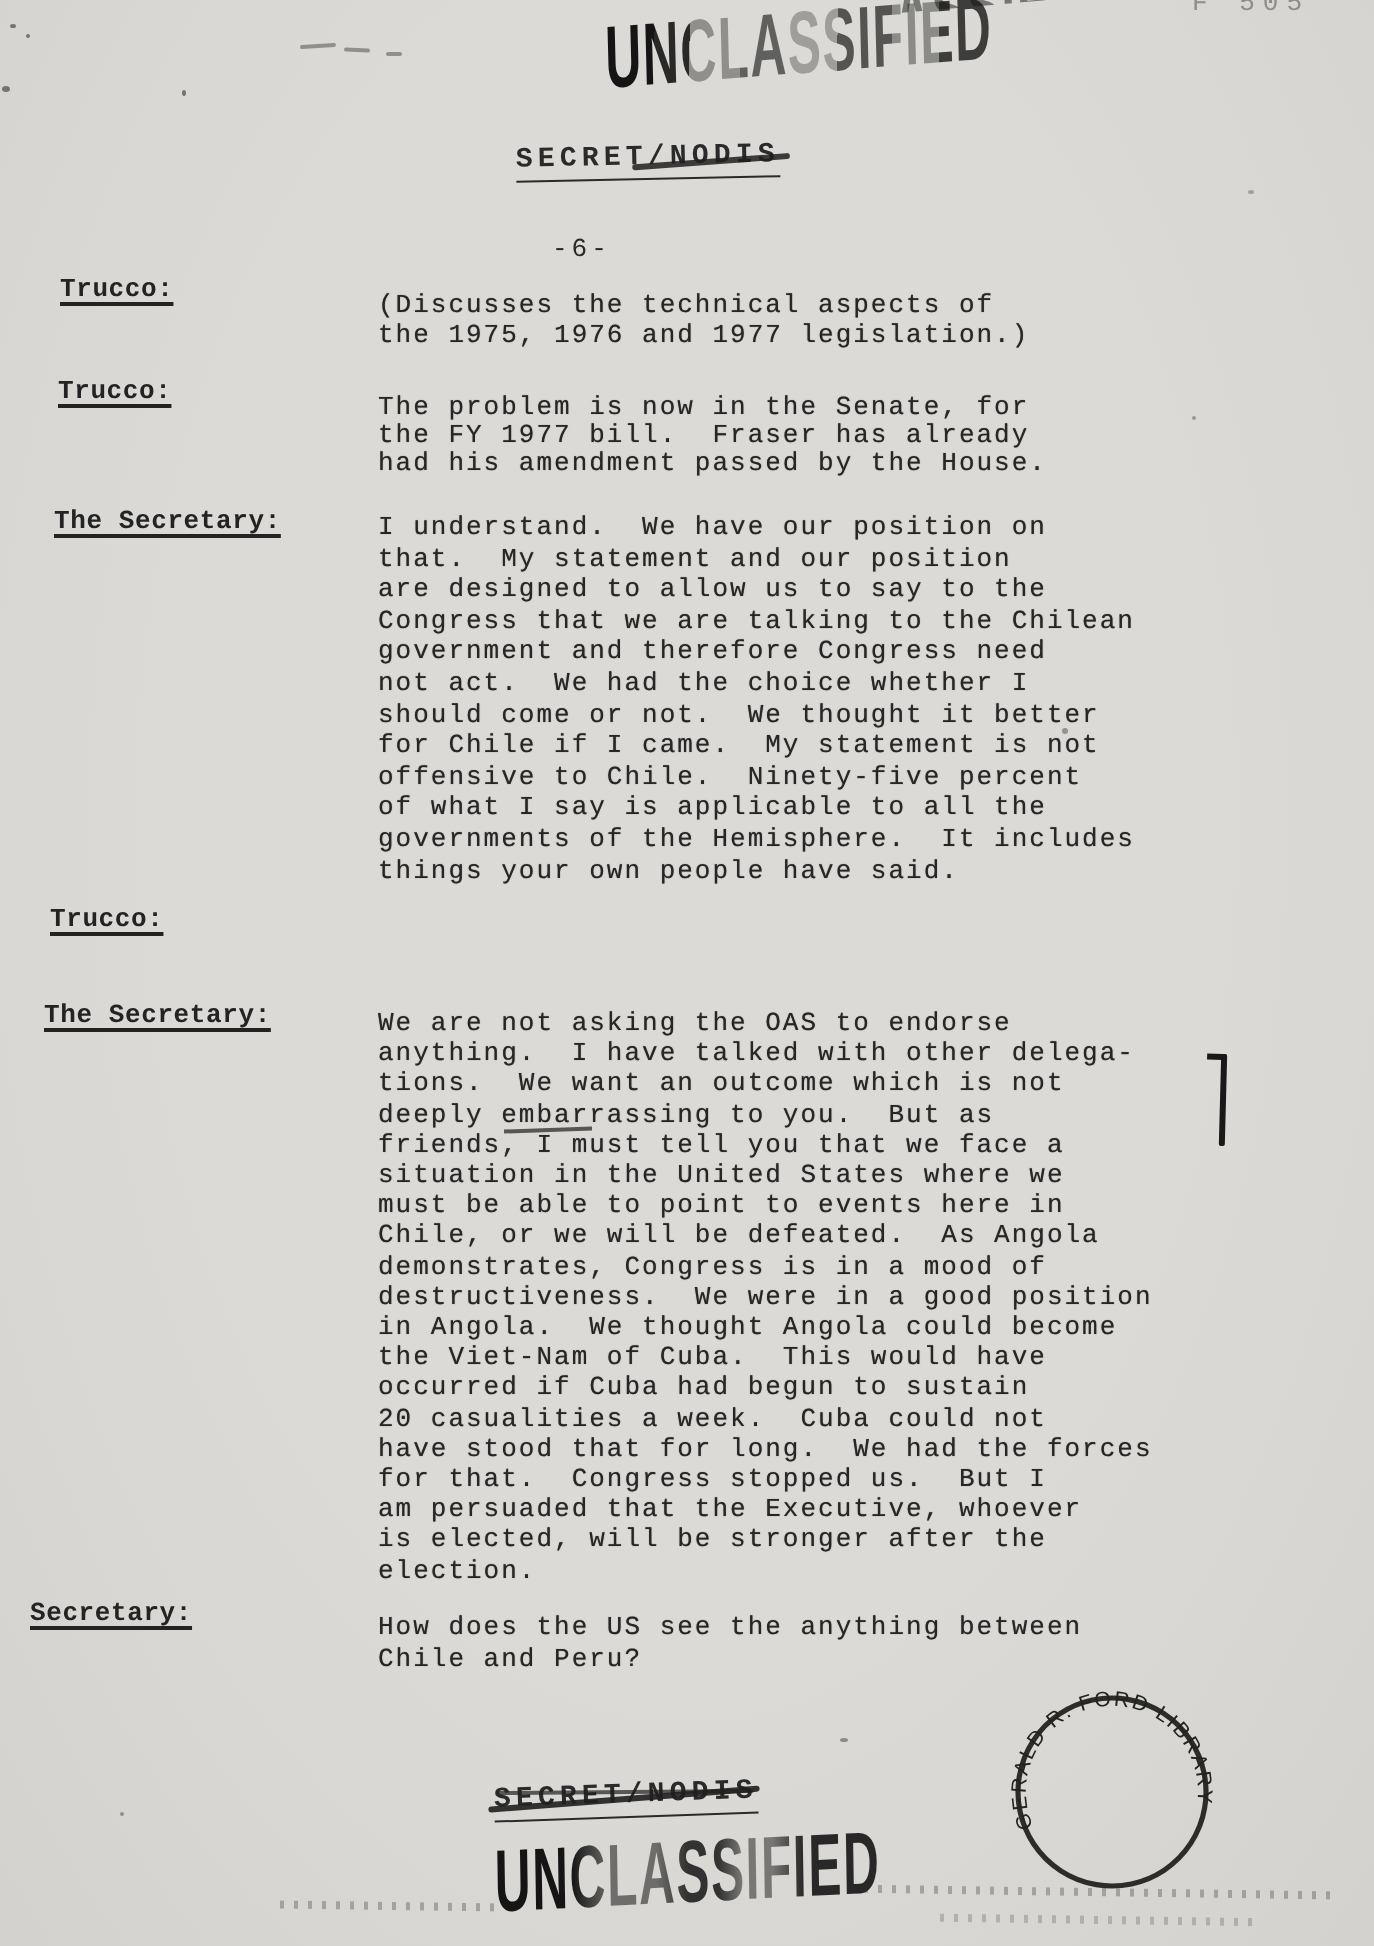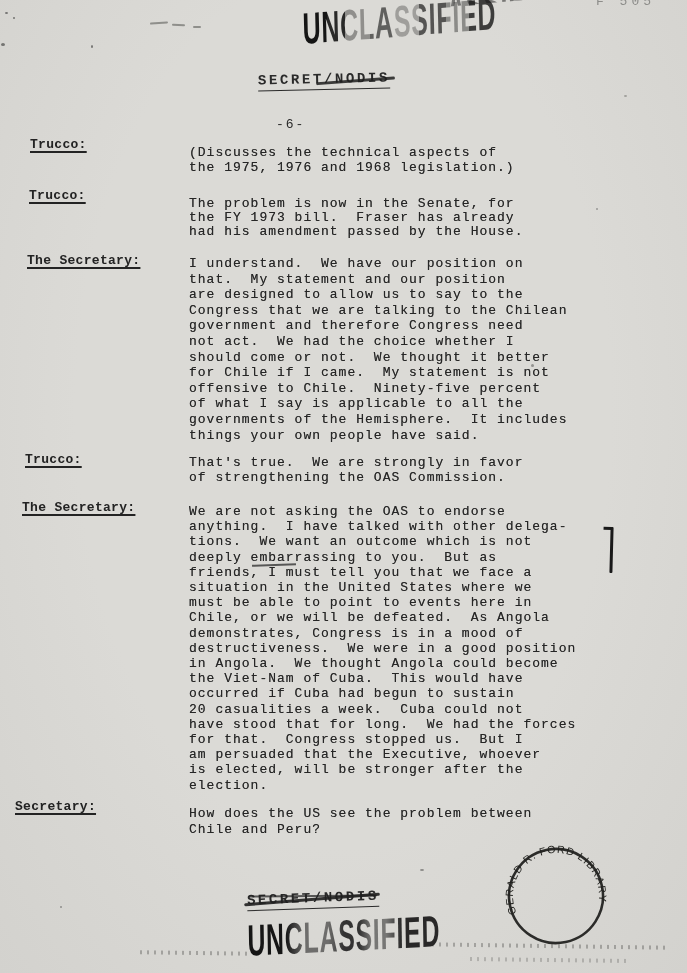--- a/index.html
+++ b/index.html
@@ -119,27 +119,27 @@
   <div class="classification header-classification">
     <span>SECRET/NODIS</span>
     <span class="strike strike-hdr"></span>
   </div>
 
   <div class="page-number">-6-</div>
 
   <div class="dialogue-row" style="top:146px">
     <div class="speaker" style="left:30px;top:-9px">Trucco:</div>
     <div class="speech" style="line-height:14.5px">(Discusses the technical aspects of
-the 1975, 1976 and 1968 legislation.)</div>
+the 1975, 1976 and 1977 legislation.)</div>
   </div>
 
   <div class="dialogue-row" style="top:197px">
     <div class="speaker" style="left:29px;top:-9px">Trucco:</div>
     <div class="speech" style="line-height:14.2px">The problem is now in the Senate, for
-the FY 1973 bill.  Fraser has already
+the FY 1977 bill.  Fraser has already
 had his amendment passed by the House.</div>
   </div>
 
   <div class="dialogue-row" style="top:256px">
     <div class="speaker" style="left:27px;top:-3px">The Secretary:</div>
     <div class="speech" style="line-height:15.6px">I understand.  We have our position on
 that.  My statement and our position
 are designed to allow us to say to the
 Congress that we are talking to the Chilean
 government and therefore Congress need
@@ -147,22 +147,20 @@
 should come or not.  We thought it better
 for Chile if I came.  My statement is not
 offensive to Chile.  Ninety-five percent
 of what I say is applicable to all the
 governments of the Hemisphere.  It includes
 things your own people have said.</div>
   </div>
 
   <div class="dialogue-row" style="top:456px">
     <div class="speaker" style="left:25px;top:-4px">Trucco:</div>
-    <div class="speech" style="line-height:14.5px">That's true.  We are strongly in favor
-of strengthening the OAS Commission.</div>
   </div>
 
   <div class="dialogue-row" style="top:504px">
     <div class="speaker" style="left:22px;top:-4px">The Secretary:</div>
     <div class="speech" style="line-height:15.2px">We are not asking the OAS to endorse
 anything.  I have talked with other delega-
 tions.  We want an outcome which is not
 deeply embarrassing to you.  But as
 friends, I must tell you that we face a
 situation in the United States where we
@@ -176,21 +174,21 @@
 20 casualities a week.  Cuba could not
 have stood that for long.  We had the forces
 for that.  Congress stopped us.  But I
 am persuaded that the Executive, whoever
 is elected, will be stronger after the
 election.</div>
   </div>
 
   <div class="dialogue-row" style="top:806px">
     <div class="speaker" style="left:15px;top:-7px">Secretary:</div>
-    <div class="speech" style="line-height:15.5px">How does the US see the problem between
+    <div class="speech" style="line-height:15.5px">How does the US see the anything between
 Chile and Peru?</div>
   </div>
 
   <div class="ink-underline" style="left:252px;top:564px;width:44px;transform:rotate(-2deg)"></div>
 
   <div class="margin-mark"></div>
 
   <div class="classification footer-classification">
     <span>SECRET/NODIS</span>
     <span class="strike strike-ftr1"></span>

